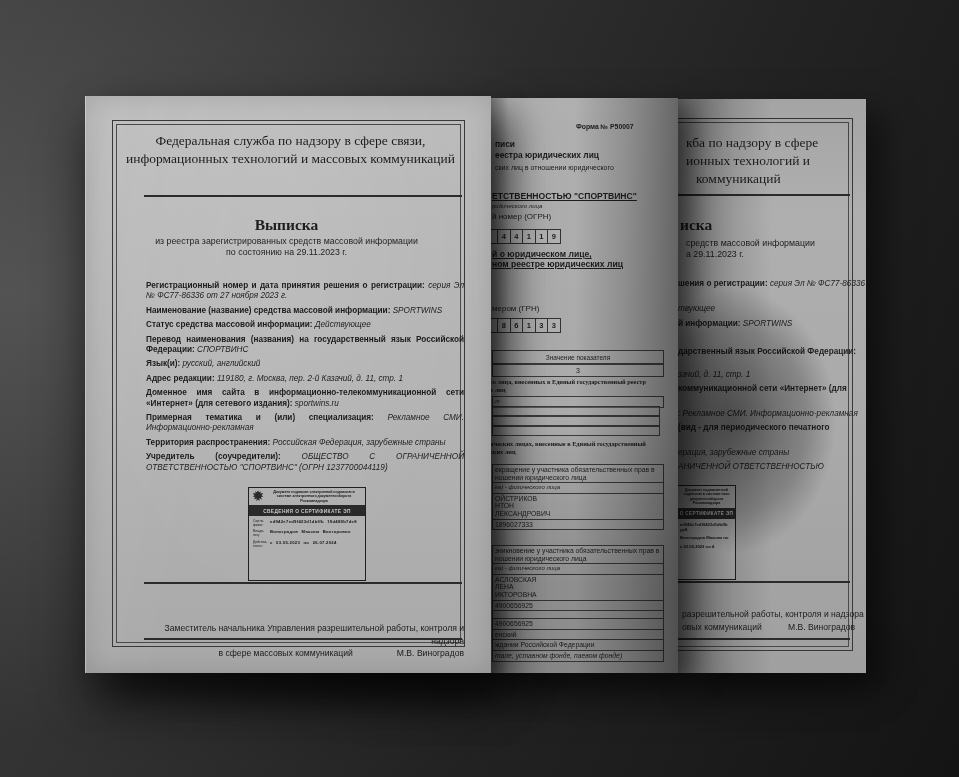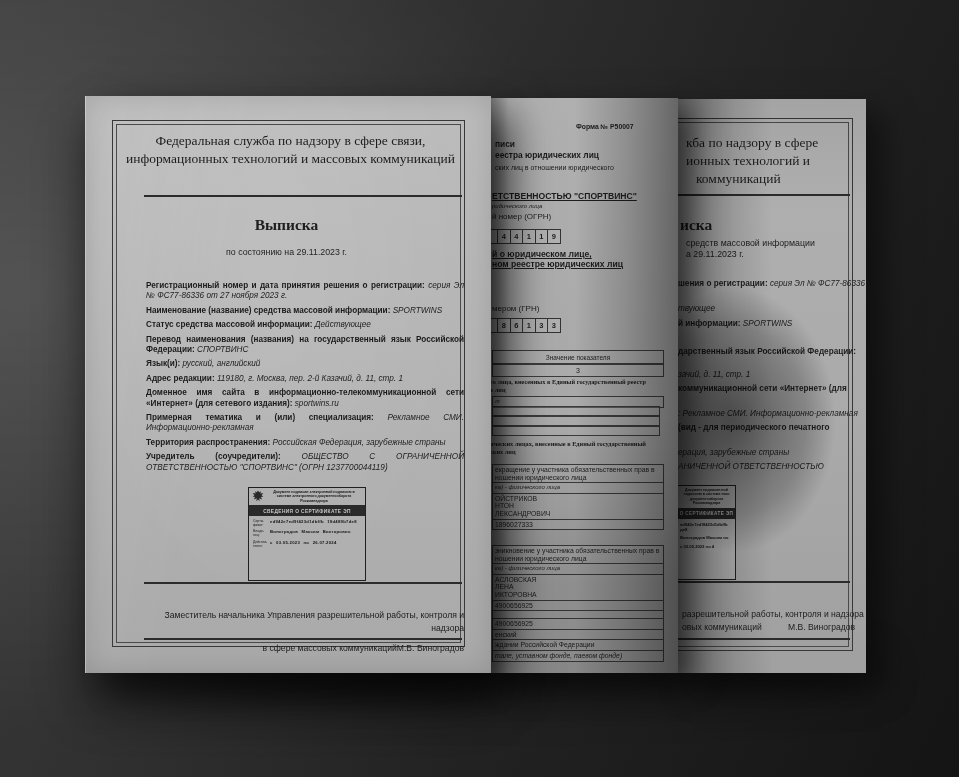--- a/index.html
+++ b/index.html
@@ -41,22 +41,22 @@
   
   .stamp{position:absolute;border:1.6px solid #1f1f1f;background:rgba(176,176,176,.9);}
   .stamp-head{display:flex;align-items:center;gap:2px;padding:2px 3px;border-bottom:1px solid #2a2a2a;}
   .stamp-head-text{font-size:3.6px;line-height:4.4px;font-weight:bold;text-align:center;flex:1;color:#161616;}
   .stamp-band{background:#2a2a2a;color:#c9c9c9;text-align:center;font-size:4.8px;font-weight:bold;
     letter-spacing:.4px;padding:2.5px 0;}
   .stamp-row{display:flex;padding:2.5px 3px 0 4px;}
   .stamp-row .sl{width:17px;font-size:3.4px;line-height:4px;color:#202020;}
   .stamp-row .sv{flex:1;font-size:4.2px;line-height:5.4px;font-weight:bold;letter-spacing:.3px;color:#141414;word-spacing:2px;}
   .sig{position:absolute;left:60px;width:318px;top:513px;font-size:8.6px;line-height:12.5px;color:#1b1b1b;}
-  .sig-l1{text-align:right;}
-  .sig-l2{display:flex;justify-content:flex-end;margin-top:8px;}
+  .sig-l1{text-align:right;margin-top:13px;}
+  .sig-l2{display:flex;justify-content:flex-end;gap:44px;}
   
   .doc-mid{
     left:490px;top:98px;width:188px;height:575px;z-index:2;
     background:linear-gradient(180deg,#b0b0b0 0%,#a8a8a8 60%,#9d9d9d 100%);
     box-shadow: 14px 10px 26px rgba(0,0,0,.5);
   }
   .mid-shade{position:absolute;inset:0;z-index:9;pointer-events:none;
     background:
       linear-gradient(90deg, rgba(0,0,0,.30) 0%, transparent 10%),
       linear-gradient(270deg, rgba(0,0,0,.42) 0%, rgba(0,0,0,.18) 28%, transparent 55%),
@@ -192,20 +192,21 @@
     <div class="mid-shade"></div>
   </section>
 
   <section class="paper doc-front">
     <div class="fframe">
         <div class="fframe-inner"></div>
       </div>
     <div class="agency">Федеральная служба по надзору в сфере связи, информационных технологий и массовых коммуникаций</div>
     <div class="rule" style="left:58px;top:99px;width:318px;"></div>
     <div class="doc-title">Выписка</div>
+    <div class="subline" style="top:140px;">из реестра зарегистрированных средств массовой информации</div>
     <div class="subline" style="top:151px;">по состоянию  на    29.11.2023 г.</div>
     <div class="fbody">
       <p><b>Регистрационный номер и дата принятия решения о регистрации:</b> <i>серия Эл  № ФС77-86336 от 27    ноября  2023 г.</i></p>
       <p><b>Наименование (название) средства массовой информации:</b> <i>SPORTWINS</i></p>
       <p><b>Статус средства массовой информации:</b> <i>Действующее</i></p>
       <p><b>Перевод наименования (названия) на государственный язык Российской Федерации:</b> <i>СПОРТВИНС</i></p>
       <p><b>Язык(и):</b> <i>русский, английский</i></p>
       <p><b>Адрес  редакции:</b> <i>119180, г. Москва, пер. 2-й Казачий, д. 11, стр. 1</i></p>
       <p><b>Доменное имя сайта в информационно-телекоммуникационной сети «Интернет» (для сетевого издания):</b> <i>sportwins.ru</i></p>
       <p><b>Примерная тематика и (или) специализация:</b> <i>Рекламное СМИ. Информационно-рекламная</i></p>

